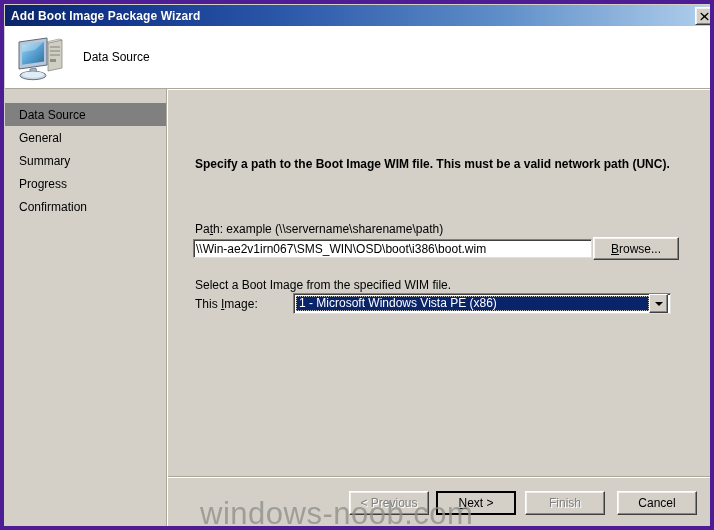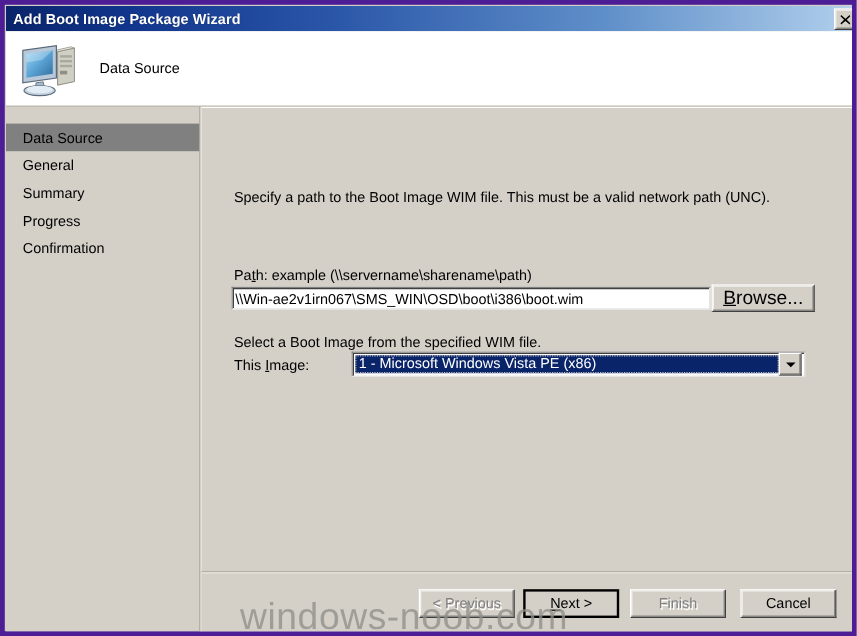--- a/index.html
+++ b/index.html
@@ -123,21 +123,21 @@
     background: #d4d0c8;
     border-top: 1px solid #ffffff;
   }
   .content-text {
     position: absolute;
     font-size: 12px;
     color: #000000;
     white-space: nowrap;
   }
   #intro-line   { left: 27px; top: 28px; }
-  #specify-line { left: 27px; top: 67px; }
+  #specify-line { left: 27px; top: 67px; font-weight: bold; }
   #path-label   { left: 27px; top: 132px; }
   #select-line  { left: 27px; top: 188px; }
   #bootimg-label{ left: 27px; top: 207px; }
 
   #path-input {
     position: absolute;
     left: 25px; top: 149px;
     width: 399px;
     height: 19px;
     box-sizing: border-box;
@@ -159,21 +159,21 @@
     left: 425px; top: 147px;
     width: 86px;
     height: 23px;
     box-sizing: border-box;
     background: #d4d0c8;
     border: 1px solid #ffffff;
     border-right-color: #404040;
     border-bottom-color: #404040;
     box-shadow: inset -1px -1px 0 #868682, inset 1px 1px 0 #f4f2ee;
     font-family: "Liberation Sans", sans-serif;
-    font-size: 16px;
+    font-size: 12px;
     color: #000000;
     cursor: default;
     display: flex;
     align-items: center;
     justify-content: center;
   }
 
   
   #bootimg-combo {
     position: absolute;

